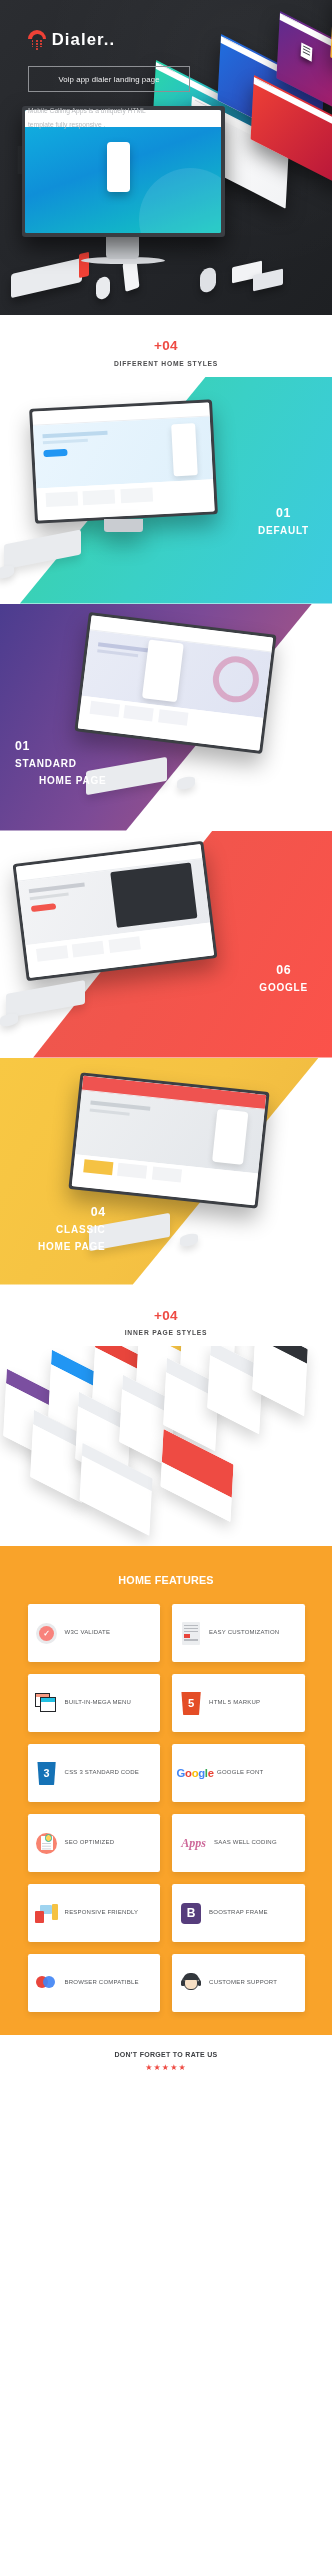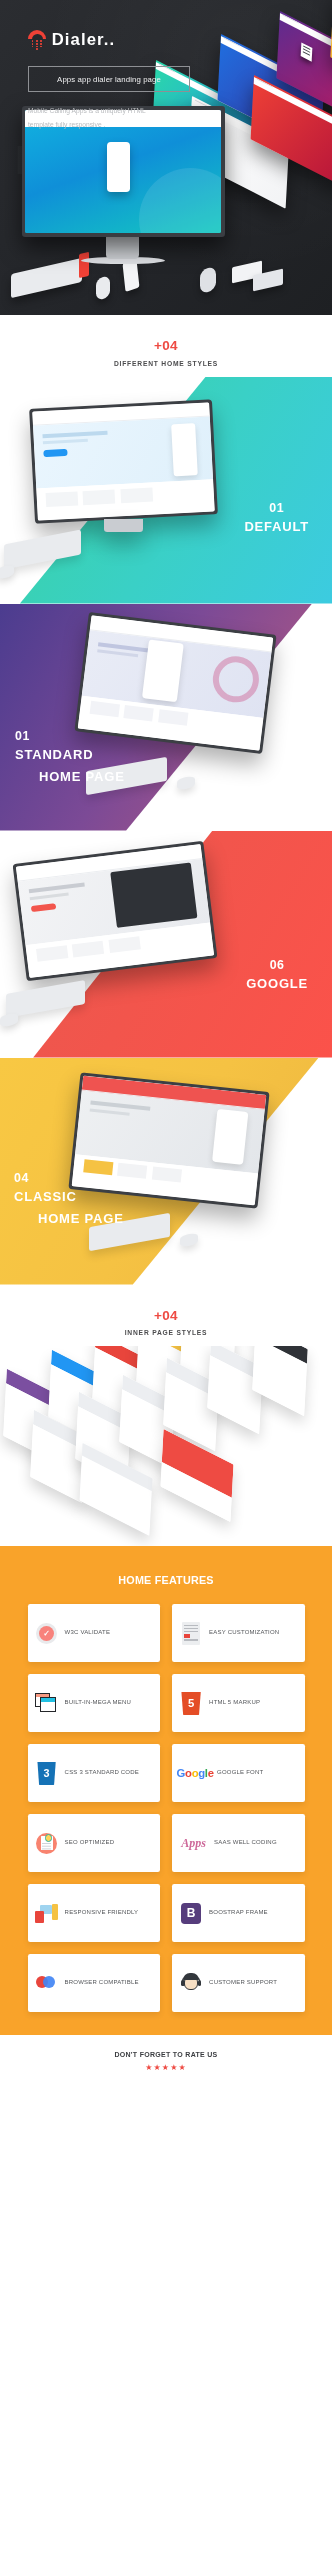--- a/index.html
+++ b/index.html
@@ -177,24 +177,24 @@
     background:linear-gradient(120deg,#e8594f 0%,#f2554c 50%,#fb524a 100%);
     clip-path:polygon(100% 0,100% 100%,10% 100%, 64% 0);
   }
   .sc3 .sc-label{position:absolute;right:24px;bottom:62px;text-align:center;color:#fff;}
 
   
   .sc4 .sc-shape{
     background:linear-gradient(120deg,#f8c843 0%,#f5c243 50%,#edb63f 100%);
     clip-path:polygon(0 0,96% 0,40% 100%,0 100%);
   }
-  .sc4 .sc-label{position:absolute;left:14px;bottom:54px;color:#fff;}
+  .sc4 .sc-label{position:absolute;left:14px;bottom:30px;color:#fff;text-align:right;}
 
   .sc-num{font-size:12.4px;font-weight:bold;letter-spacing:0.5px;line-height:1.25;}
-  .sc-name{font-size:13px;font-weight:bold;letter-spacing:0.8px;line-height:1.7;}
+  .sc-name{font-size:10px;font-weight:bold;letter-spacing:0.8px;line-height:1.7;}
   .sc-name.ind{padding-left:24px;}
   .sc-label.c{text-align:center;}
 
   
   .device{position:absolute;}
   .dev-screen{
     background:#3c3f44;border-radius:3.8px;padding:3.2px;
     box-shadow:0 12px 21.6px rgba(0,0,0,.3);
   }
   .dev-inner{border-radius:1.6px;overflow:hidden;position:relative;background:#fff;}
@@ -344,21 +344,21 @@
               <i></i>
               <i></i>
               <i></i>
               <i class="c"></i>
           </span>
         </span>
         <span class="logo-text">Dialer..</span>
       </div>
 
       <div class="hero-tagbox">
-        <span>Apps app dialer landing page</span>
+        <span>Voip app dialer landing page</span>
       </div>
 
       <p class="hero-desc">Mobile Calling Apps is a uniquely HTML template fully responsive .</p>
     </div>
   </section>
 
   <section class="sec-head">
     <div class="big">+04</div>
     <div class="sub">DIFFERENT HOME STYLES</div>
   </section>

